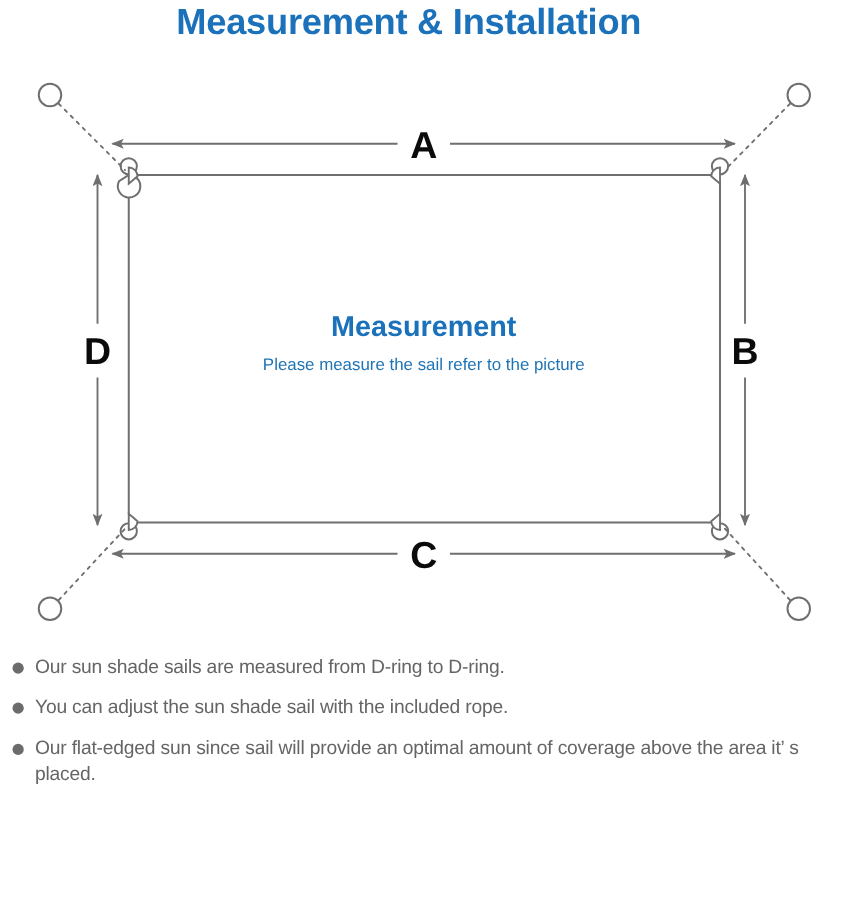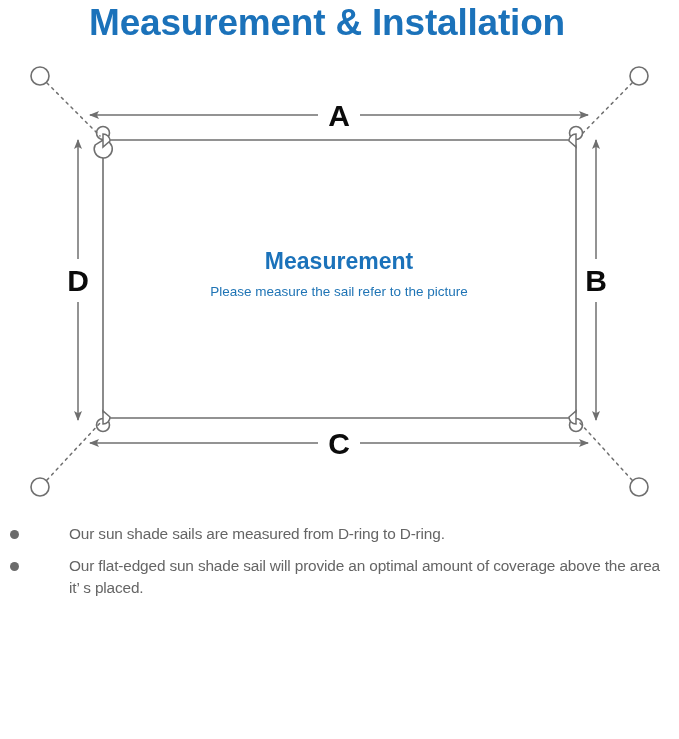--- a/index.html
+++ b/index.html
@@ -14,21 +14,21 @@
     font-family: "Liberation Sans", sans-serif;
     overflow: hidden;
   }
 
   #page-title {
     position: absolute;
     left: 0;
     top: 2px;
     width: 654px;
     text-align: center;
-    font-size: 37px;
+    font-size: 29px;
     font-weight: bold;
     color: #1b72ba;
     letter-spacing: -0.2px;
     font-family: "Liberation Sans", sans-serif;
   }
 
   #diagram-wrap {
     position: absolute;
     left: 0;
     top: 52px;
@@ -62,21 +62,20 @@
     position: absolute;
     left: 0;
     top: 523px;
     width: 679px;
   }
   .note-row {
     display: flex;
     align-items: flex-start;
     padding: 0 10px 0 10px;
     margin-bottom: 11px;
-    gap: 41px;
   }
   .note-bullet {
     flex: 0 0 auto;
     width: 9px;
     height: 9px;
     border-radius: 50%;
     background: #6b6b6b;
     margin-top: 7px;
     margin-right: 9px;
   }
@@ -157,15 +156,19 @@
   </svg>
 </div>
 
 <div id="notes">
   <div class="note-row">
     <div class="note-bullet"></div>
     <div class="note-text">Our sun shade sails are measured from D-ring to D-ring.</div>
   </div>
   <div class="note-row">
     <div class="note-bullet"></div>
-    <div class="note-text">Our flat-edged sun shade sail will provide an optimal amount of coverage above the area it’ s placed.</div>
+    <div class="note-text">You can adjust the sun shade sail with the included rope.</div>
+  </div>
+  <div class="note-row">
+    <div class="note-bullet"></div>
+    <div class="note-text">Our flat-edged sun since sail will provide an optimal amount of coverage above the area it’ s placed.</div>
   </div>
 </div>
 
 </body></html>

